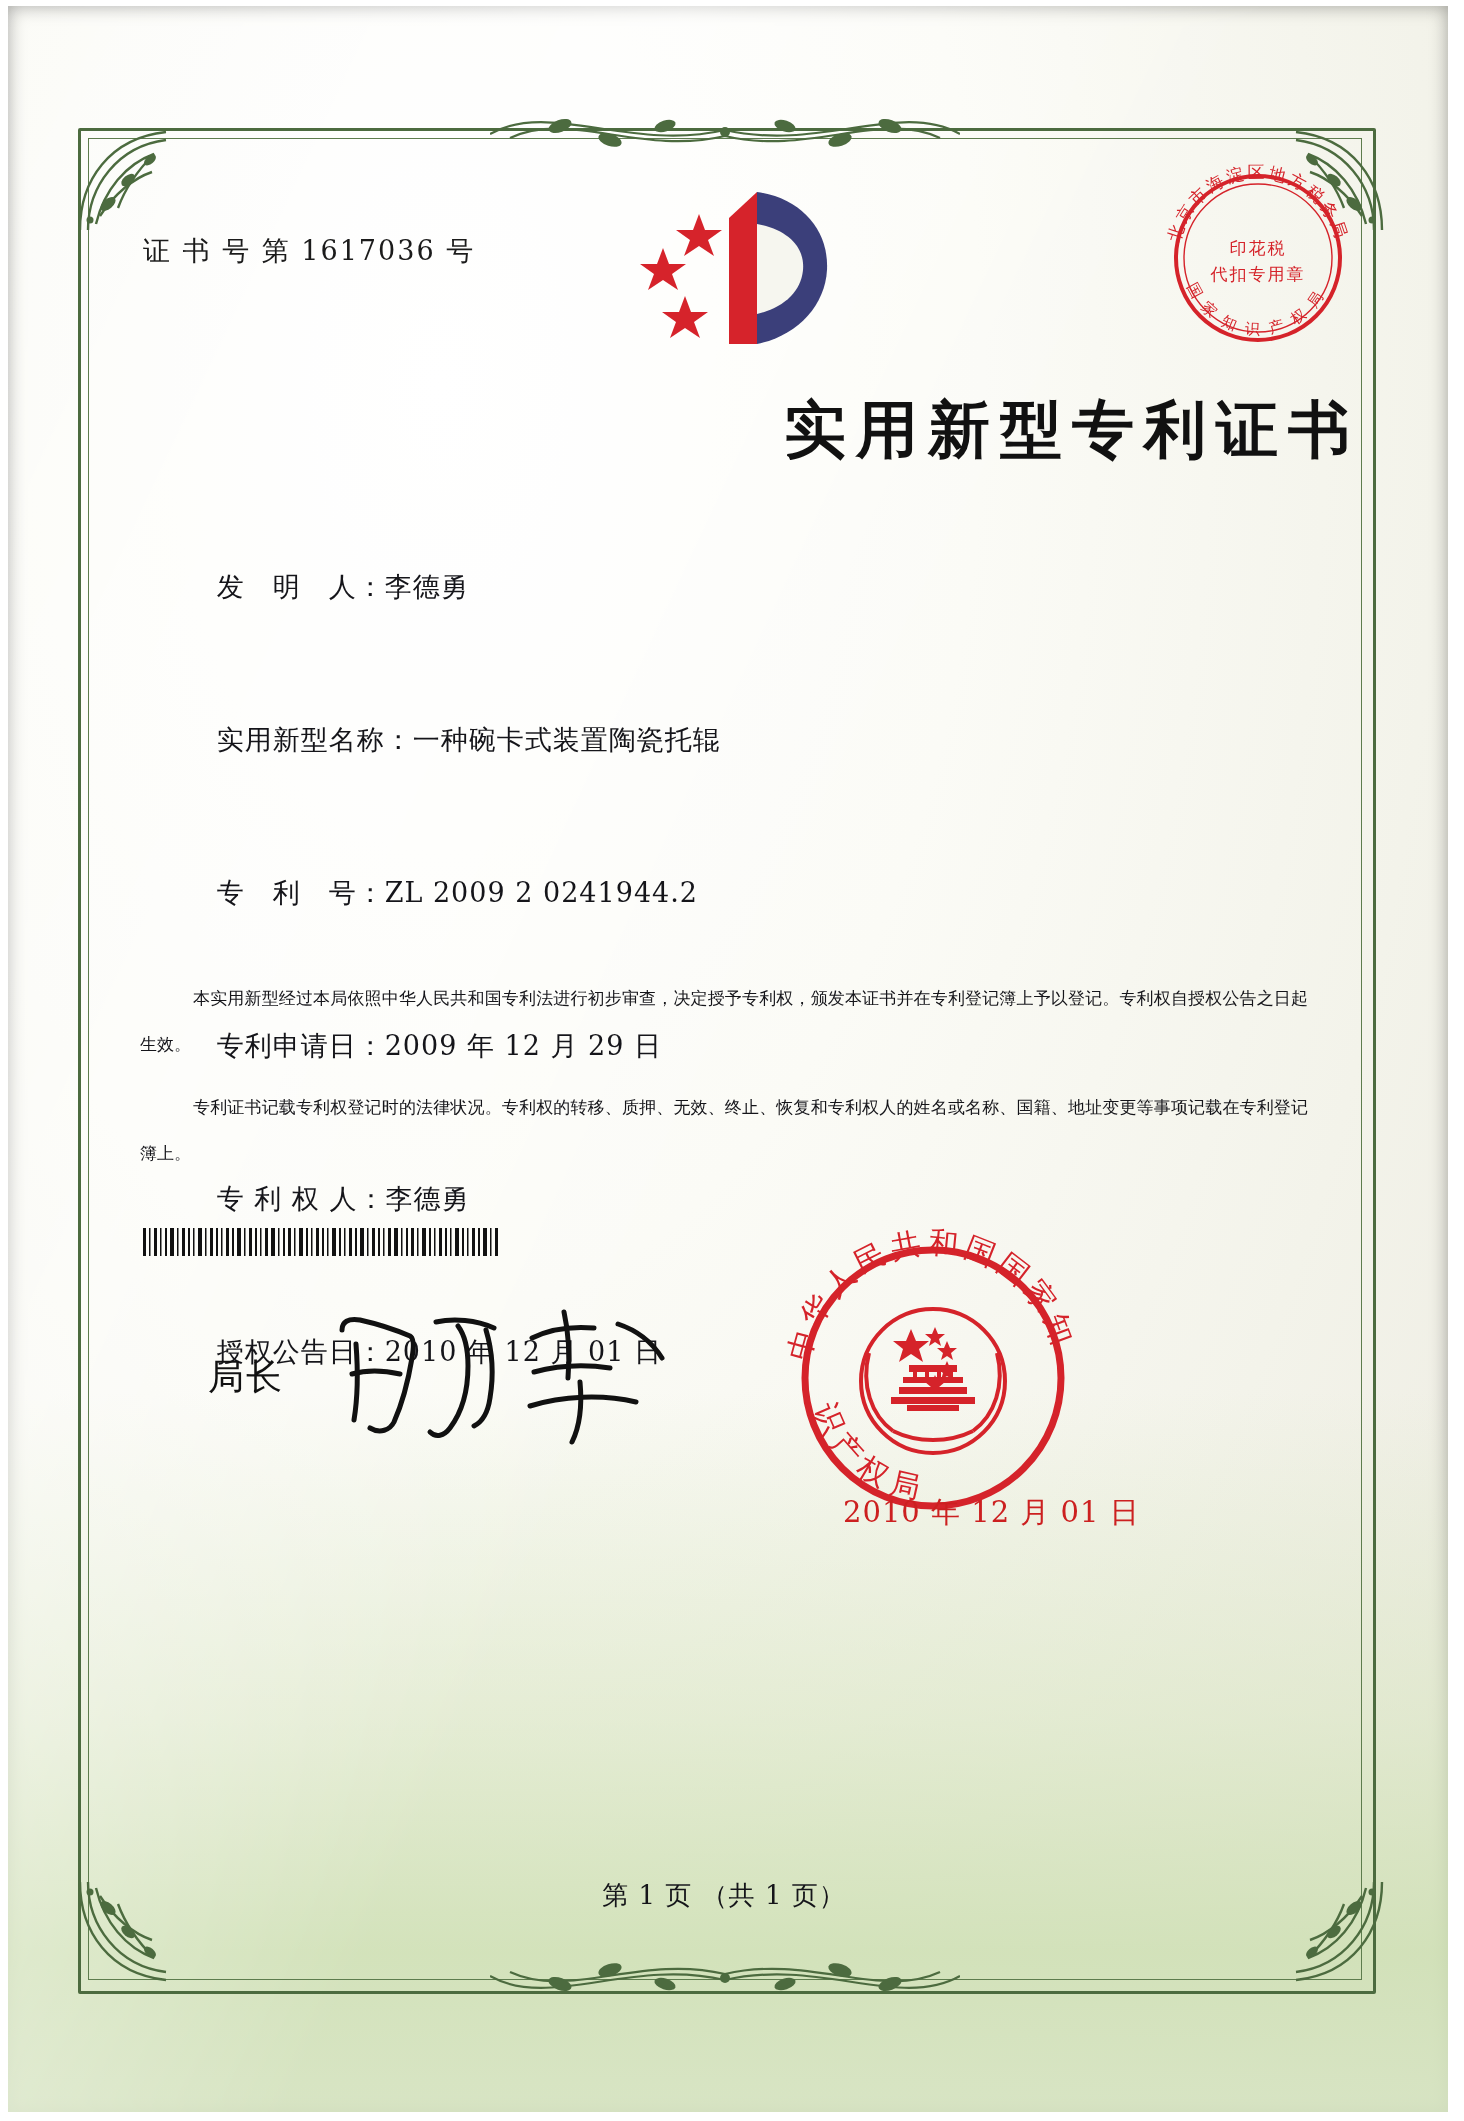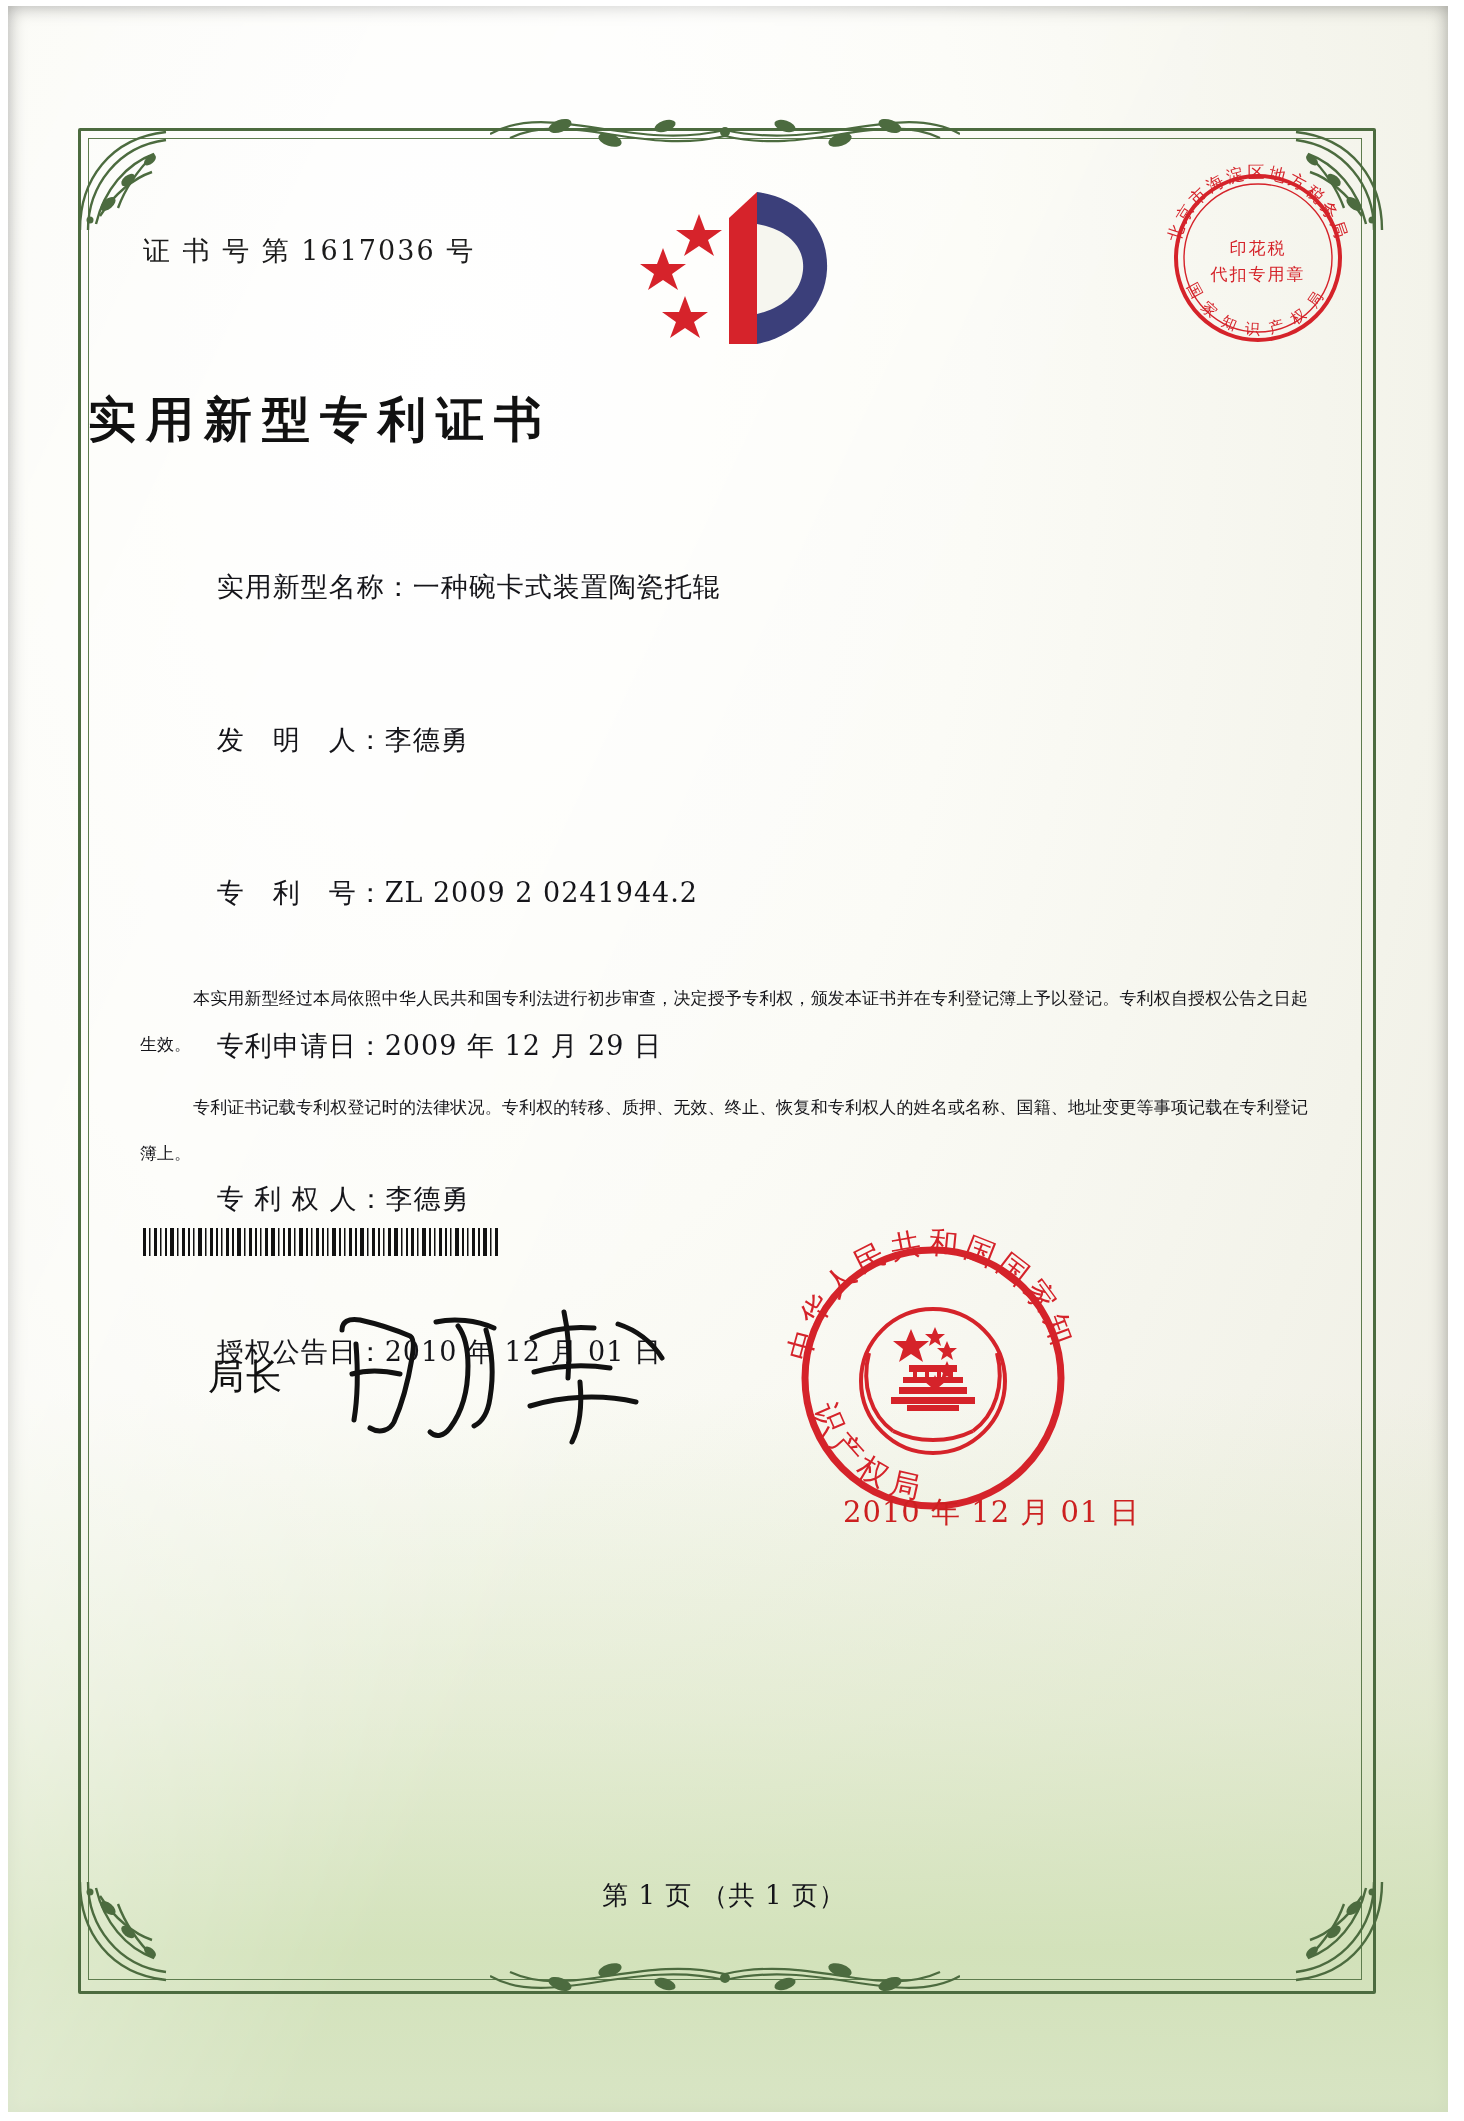--- a/index.html
+++ b/index.html
@@ -135,24 +135,24 @@
     top: 20px;
     width: 200px;
     height: 200px;
   }
 
   .title {
     position: absolute;
     left: 0;
     top: 250px;
     width: 1272px;
-    text-align: left;
+    text-align: right;
     font-family: "DejaVu Serif", "Liberation Serif", serif;
     font-weight: bold;
-    font-size: 48px;
+    font-size: 62px;
     letter-spacing: 10px;
     color: #111;
   }
 
   .fields {
     position: absolute;
     left: 60px;
     top: 400px;
     width: 1160px;
     font-family: "DejaVu Serif", "Liberation Serif", serif;
@@ -376,24 +376,24 @@
         </text>
         <text x="100" y="96" text-anchor="middle" font-family="DejaVu Serif, serif" font-size="17" fill="#d5232a" letter-spacing="2">印花税</text>
         <text x="100" y="122" text-anchor="middle" font-family="DejaVu Serif, serif" font-size="17" fill="#d5232a" letter-spacing="2">代扣专用章</text>
       </svg>
     </div>
 
     <div class="title">实用新型专利证书</div>
 
     <div class="fields">
       <div class="field">
-        <span class="lbl">实用新型名称：</span><span class="val">一种碗卡式装置陶瓷托辊</span>
+        <span class="lbl">发　明　人：</span><span class="val">李德勇</span>
       </div>
       <div class="field">
-        <span class="lbl">发　明　人：</span><span class="val">李德勇</span>
+        <span class="lbl">实用新型名称：</span><span class="val">一种碗卡式装置陶瓷托辊</span>
       </div>
       <div class="field">
         <span class="lbl">专　利　号：</span><span class="val">ZL 2009 2 0241944.2</span>
       </div>
       <div class="field">
         <span class="lbl">专利申请日：</span><span class="val">2009 年 12 月 29 日</span>
       </div>
       <div class="field">
         <span class="lbl">专 利 权 人：</span><span class="val">李德勇</span>
       </div>

